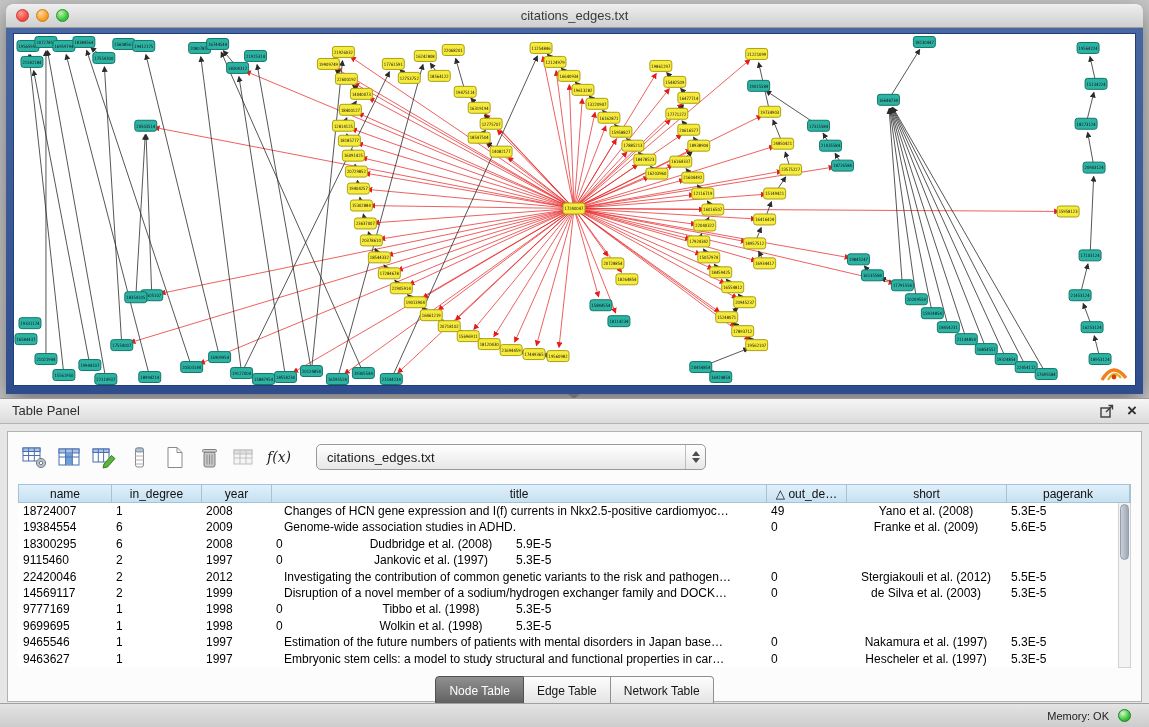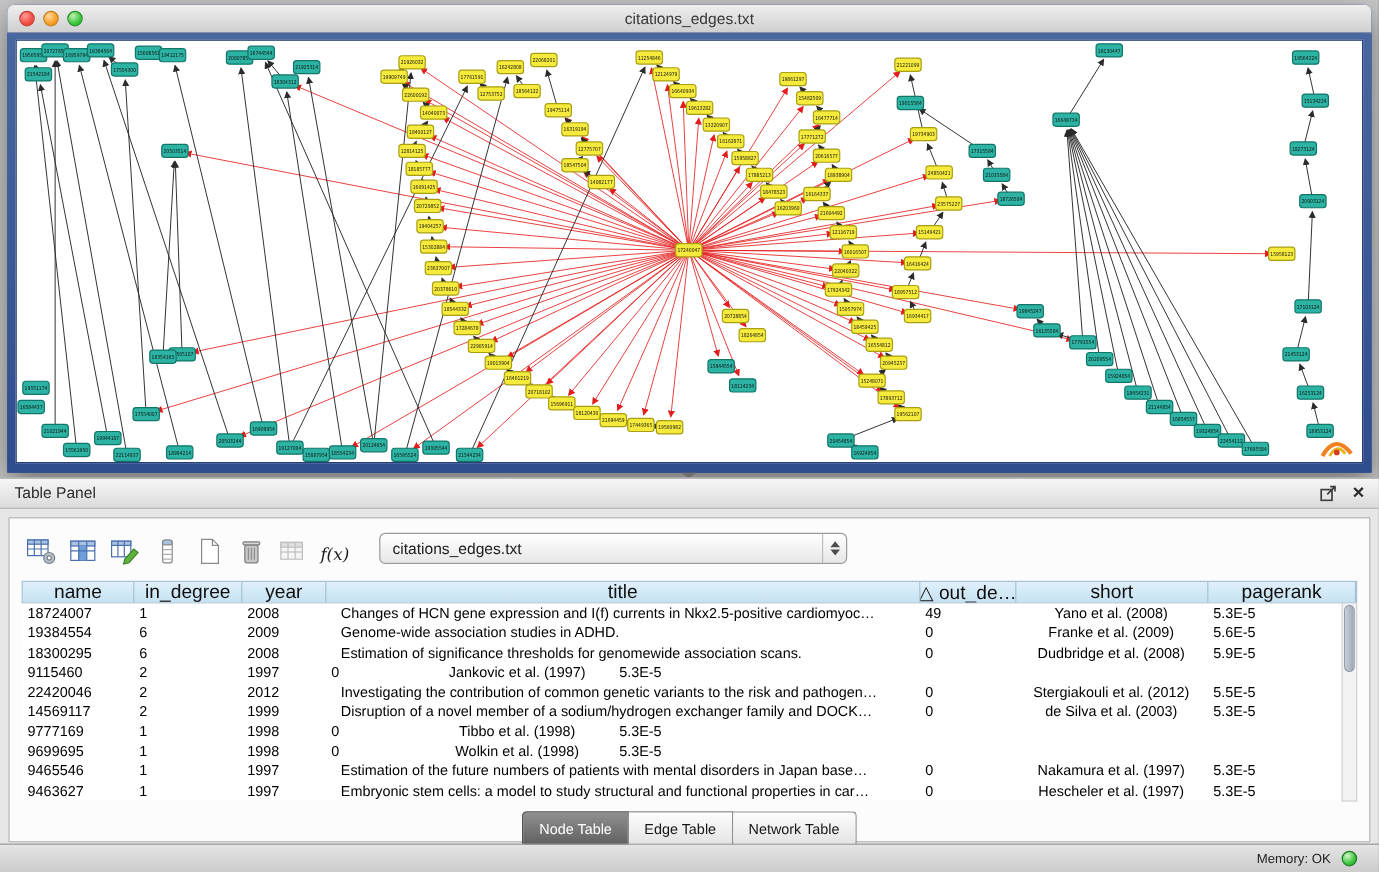--- a/index.html
+++ b/index.html
@@ -34,33 +34,33 @@
   
   .tablepanel{position:absolute;left:0;top:398px;width:1149px;height:305px;background:#e6e6e6;border-top:1px solid #9a9a9a;box-sizing:border-box;}
   .tp-header{height:24px;background:linear-gradient(#f6f6f6,#dbdbdb);border-bottom:1px solid #b4b4b4;position:relative;}
   .tp-title{position:absolute;left:12px;top:4px;font-size:13px;color:#2d2d2d;}
   .tp-icons{position:absolute;right:12px;top:3px;display:flex;gap:13px;align-items:center;}
   .tp-close{font-size:17px;font-weight:bold;color:#2e2e2e;line-height:17px;}
   .tp-body{position:absolute;left:7px;right:7px;top:32px;height:269px;background:#fcfcfc;border:1px solid #b2b2b2;}
 
   
   .toolbar{position:absolute;left:12px;top:10px;height:30px;display:flex;align-items:center;gap:7px;}
-  .tbtn{width:28px;height:27px;display:flex;align-items:flex-end;justify-content:center;}
+  .tbtn{width:28px;height:27px;display:flex;align-items:center;justify-content:center;}
   .fx{font-family:"DejaVu Serif",serif;font-style:italic;font-size:14px;color:#1d1d1d;}
   .combo{margin-left:16px;width:388px;height:24px;border:1px solid #9a9a9a;border-radius:5px;
          background:linear-gradient(#ffffff,#e7e7e7);display:flex;align-items:center;box-shadow:inset 0 1px 0 #fff;}
   .combo-val{flex:1;padding-left:10px;font-size:13px;color:#1c1c1c;}
   .combo-ctrl{width:19px;height:100%;border-left:1px solid #bcbcbc;display:flex;flex-direction:column;align-items:center;justify-content:center;gap:2px;}
   .tri-up{width:0;height:0;border-left:4px solid transparent;border-right:4px solid transparent;border-bottom:5px solid #4c4c4c;}
   .tri-dn{width:0;height:0;border-left:4px solid transparent;border-right:4px solid transparent;border-top:5px solid #4c4c4c;}
 
   
   .tablewrap{position:absolute;left:10px;right:10px;top:52px;height:184px;}
   .thead{display:flex;height:19px;background:linear-gradient(#e0f0fb,#c6e1f1);border:1px solid #a6c2d4;box-sizing:border-box;}
-  .th{border-right:1px solid #a6c2d4;display:flex;align-items:center;justify-content:center;font-size:16px;color:#101010;box-sizing:border-box;overflow:hidden;white-space:nowrap;}
+  .th{border-right:1px solid #a6c2d4;display:flex;align-items:center;justify-content:center;font-size:12px;color:#101010;box-sizing:border-box;overflow:hidden;white-space:nowrap;}
   .tbody{position:absolute;left:0;top:19px;right:13px;height:164px;overflow:hidden;background:#fff;}
   .trow{display:flex;height:16.4px;}
   .tc{font-size:12px;line-height:16.4px;white-space:nowrap;overflow:hidden;padding-left:5px;box-sizing:border-box;color:#000;}
   .c0{width:93px;} .c1{width:90px;} .c2{width:70px;} .c3{width:495px;padding-left:13px;} .c4{width:80px;}
   .c5{width:160px;text-align:center;padding-left:0;justify-content:center;} .c6{flex:1;}
   .th.c3{padding-left:0;}
   .vscroll{position:absolute;right:0;top:19px;width:13px;height:165px;background:#f3f3f3;border:1px solid #d2d2d2;border-top:none;box-sizing:border-box;}
   .vthumb{position:absolute;left:1px;top:1px;width:9px;height:56px;background:linear-gradient(90deg,#c9d0d9,#9da8b5);border:1px solid #939dab;border-radius:5px;box-sizing:border-box;}
 
   
@@ -964,21 +964,20 @@
             <div class="tc c2">2009</div>
             <div class="tc c3">Genome-wide association studies in ADHD.</div>
             <div class="tc c4">0</div>
             <div class="tc c5">Franke et al. (2009)</div>
             <div class="tc c6">5.6E-5</div>
           </div>
           <div class="trow">
             <div class="tc c0">18300295</div>
             <div class="tc c1">6</div>
             <div class="tc c2">2008</div>
-            <div class="tc c3">Estimation of significance thresholds for genomewide association scans.</div>
             <div class="tc c4">0</div>
             <div class="tc c5">Dudbridge et al. (2008)</div>
             <div class="tc c6">5.9E-5</div>
           </div>
           <div class="trow">
             <div class="tc c0">9115460</div>
             <div class="tc c1">2</div>
             <div class="tc c2">1997</div>
             <div class="tc c4">0</div>
             <div class="tc c5">Jankovic et al. (1997)</div>

